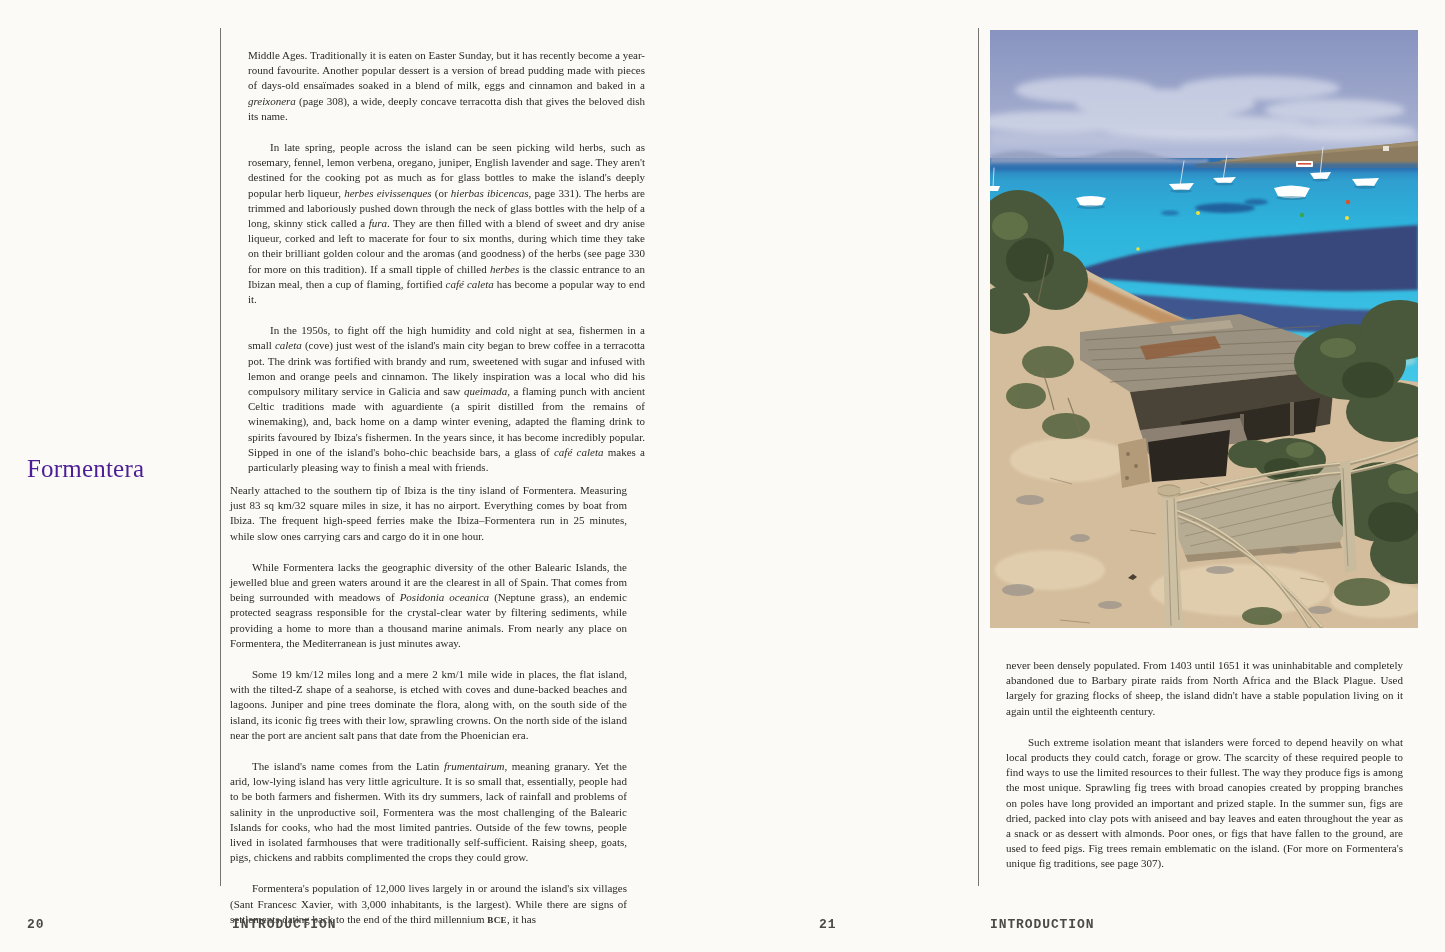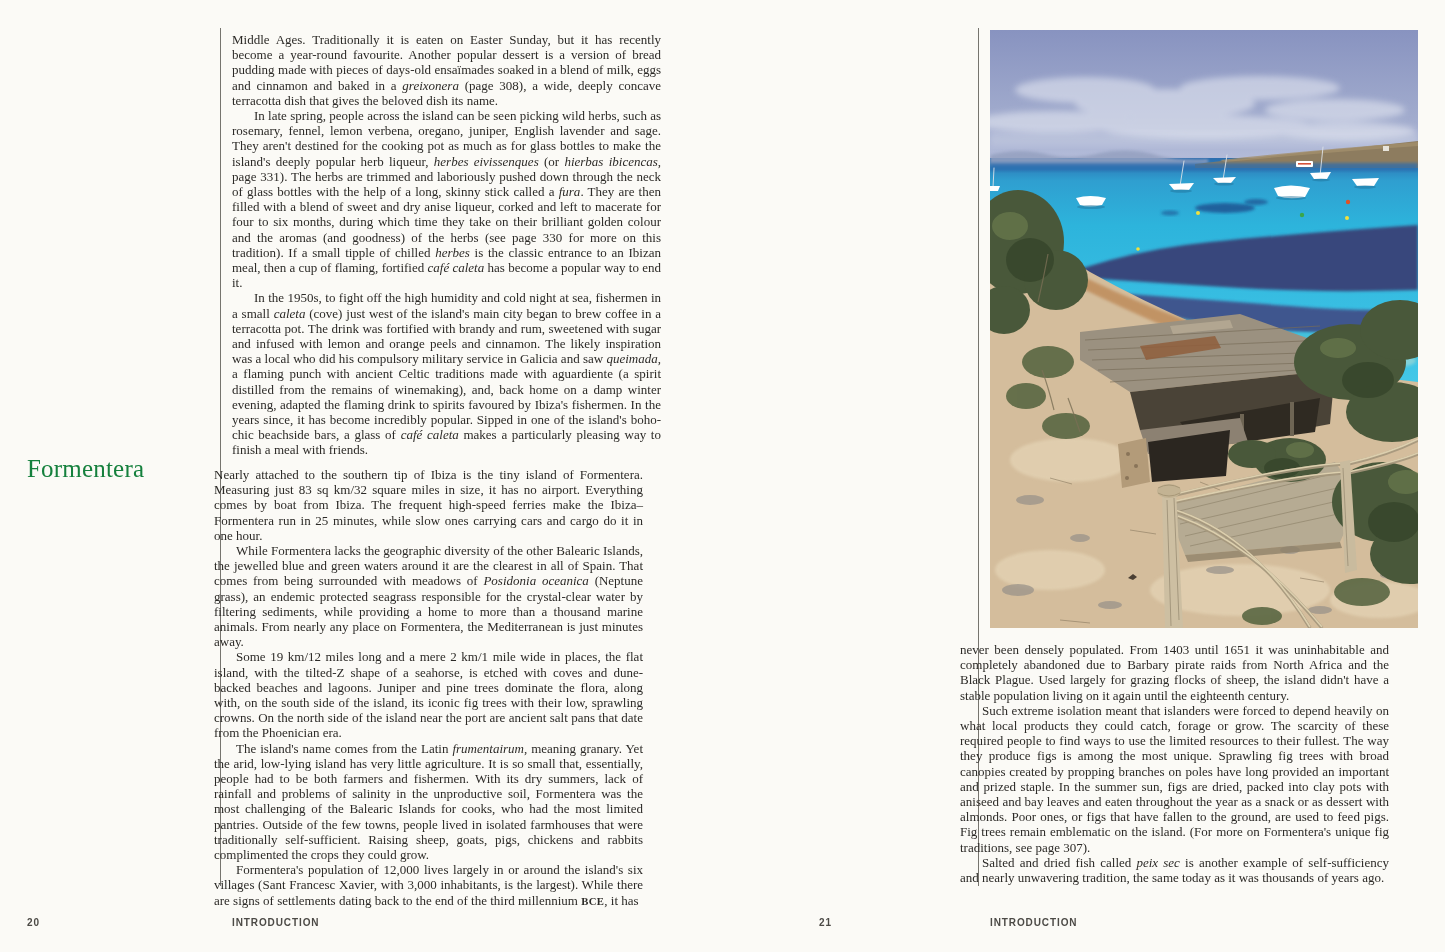--- a/index.html
+++ b/index.html
@@ -8,39 +8,39 @@
     background:#fbfaf6;color:#2c2a27;
     font-family:"Liberation Serif", serif;
   }
   .page-rule{position:absolute;top:28px;width:1px;height:858px;background:#76746e;}
   #rule-left{left:220px;}
   #rule-right{left:978px;}
 
   .text-col{position:absolute;width:429px;}
   #left-col1{left:232px;top:32px;}
   #left-col2{left:214px;top:467px;}
-  #right-col{left:960px;top:642px;}
-
-  p.para{margin:0;text-align:justify;font-size:13px;line-height:15.2px;}
+  #right-col{left:990px;top:642px;}
+
+  p.para{margin:16px;text-align:justify;font-size:11px;line-height:15.2px;}
   p.para.indent{text-indent:22px;}
   p.para i{font-style:italic;}
   .sc{font-size:0.82em;letter-spacing:0.4px;font-weight:bold;}
 
   #section-heading{
     position:absolute;left:27px;top:455px;margin:0;
-    font-size:25px;font-weight:normal;letter-spacing:0.2px;color:#15803d;
+    font-size:25px;font-weight:normal;letter-spacing:0.2px;color:#4c1d95;
   }
 
   #photo-frame{position:absolute;left:990px;top:30px;width:428px;height:598px;}
   #photo-frame svg{display:block;width:428px;height:598px;}
 
   .footer-num,.footer-label{
     position:absolute;top:917px;
-    font-family:Liberation Sans, sans-serif;
-    font-size:10px;font-weight:bold;letter-spacing:0.9px;color:#4c4a46;
+    font-family:Liberation Mono, monospace;
+    font-size:13px;font-weight:bold;letter-spacing:0.9px;color:#4c4a46;
   }
   #footer-num-left{left:27px;}
   #footer-label-left{left:232px;}
   #footer-num-right{left:787px;padding-left:32px;}
   #footer-label-right{left:990px;}
 </style>
 </head>
 <body>
 
 <div class="page-rule" id="rule-left"></div>
@@ -296,19 +296,18 @@
       </g>
       <path d="M350,432 L360,430 L367,540 L355,543 Z" fill="#c9bb9e"></path>
       <path d="M353,438 L358,536" stroke="#9a8d74" stroke-width="1" opacity="0.8" fill="none"></path>
     </g>
   </svg>
 </div>
 
 <div class="text-col" id="right-col">
     <p class="para">never been densely populated. From 1403 until 1651 it was uninhabitable and completely abandoned due to Barbary pirate raids from North Africa and the Black Plague. Used largely for grazing flocks of sheep, the island didn't have a stable population living on it again until the eighteenth century.</p>
     <p class="para indent">Such extreme isolation meant that islanders were forced to depend heavily on what local products they could catch, forage or grow. The scarcity of these required people to find ways to use the limited resources to their fullest. The way they produce figs is among the most unique. Sprawling fig trees with broad canopies created by propping branches on poles have long provided an important and prized staple. In the summer sun, figs are dried, packed into clay pots with aniseed and bay leaves and eaten throughout the year as a snack or as dessert with almonds. Poor ones, or figs that have fallen to the ground, are used to feed pigs. Fig trees remain emblematic on the island. (For more on Formentera's unique fig traditions, see page 307).</p>
-    <p class="para indent">Salted and dried fish called <i>peix sec</i> is another example of self-sufficiency and nearly unwavering tradition, the same today as it was thousands of years ago.</p>
   </div>
 
 <div class="footer-num" id="footer-num-left">20</div>
 <div class="footer-label" id="footer-label-left">INTRODUCTION</div>
 <div class="footer-num" id="footer-num-right">21</div>
 <div class="footer-label" id="footer-label-right">INTRODUCTION</div>
 
 </body></html>

